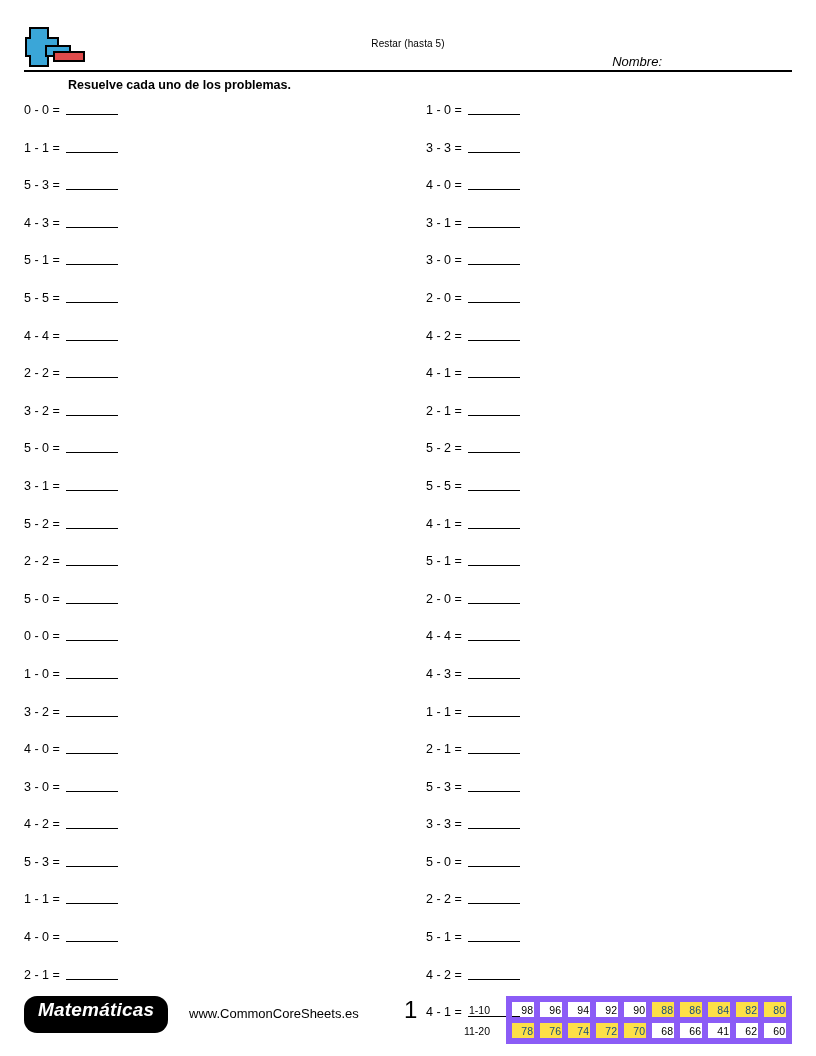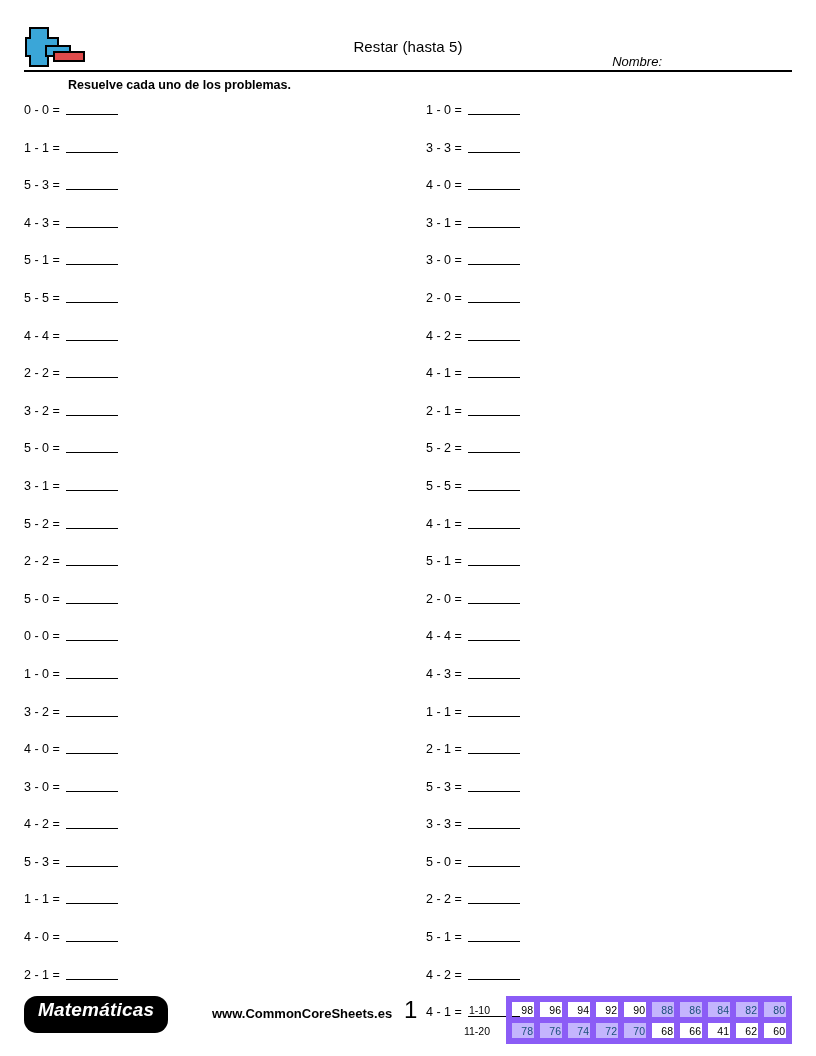--- a/index.html
+++ b/index.html
@@ -35,21 +35,21 @@
     top: 0;
     width: 64px;
     height: 46px;
   }
   .title {
     position: absolute;
     left: 0;
     right: 0;
     top: 16px;
     text-align: center;
-    font-size: 15px;
+    font-size: 10px;
     letter-spacing: .1px;
   }
   .name-label {
     position: absolute;
     right: 130px;
     top: 32px;
     font-size: 13px;
     font-style: italic;
   }
   .hrule {
@@ -113,24 +113,24 @@
     color: #fff;
     border-radius: 13px;
     padding: 3px 14px 12px 14px;
     font-size: 19px;
     font-weight: bold;
     font-style: italic;
     letter-spacing: .2px;
   }
   .site {
     position: absolute;
-    left: 188px;
+    left: 165px;
     top: 12px;
     font-size: 13px;
-    font-weight: bold;
+    font-weight: normal;
   }
   .pagenum {
     position: absolute;
     left: 380px;
     top: 2px;
     font-size: 24px;
   }
 
   
   .keygrid {
@@ -148,21 +148,21 @@
     padding: 0 1px;
   }
   .keygrid td.rowlabel {
     border: none;
     width: 34px;
     text-align: right;
     padding-right: 16px;
     color: #000;
   }
   .keygrid td.hl {
-    background: #c4b5fd;
+    background: #fde047;
     color: #1a4f7a;
   }
 </style>
 </head>
 <body>
 
 <div class="page">
 
   <div class="header">
     <div class="logo">

